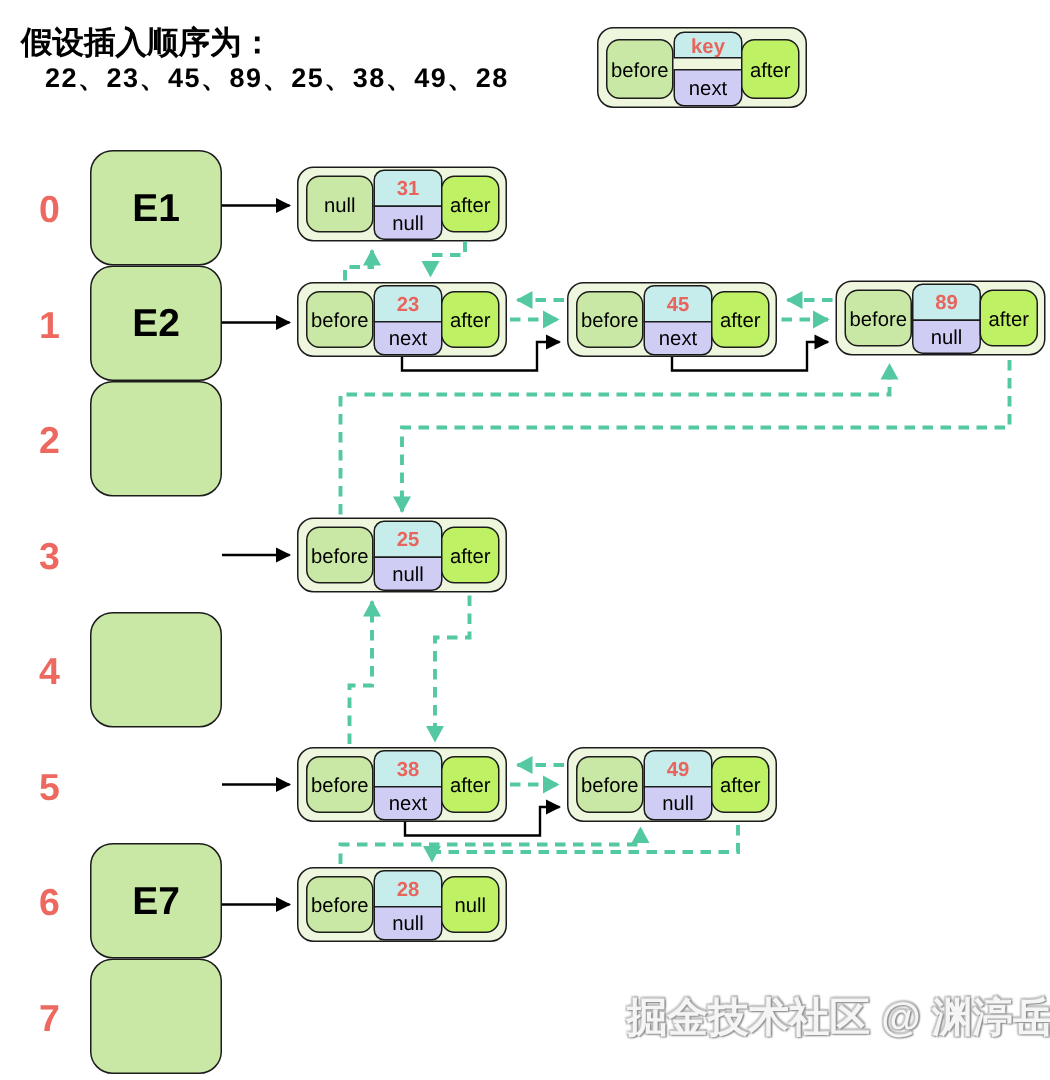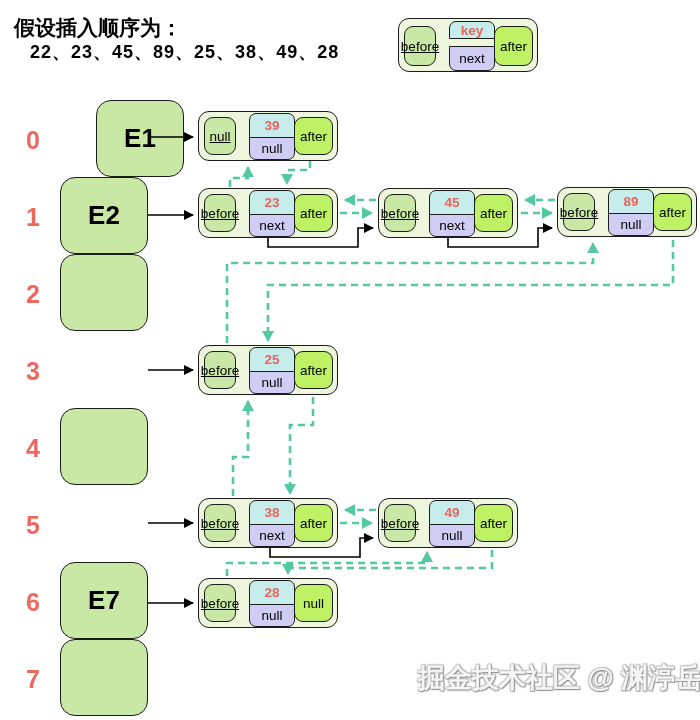--- a/index.html
+++ b/index.html
@@ -18,21 +18,21 @@
   }
   .node{
     position:absolute;width:140px;height:50px;background:#eef7de;
     border:1.6px solid #1c1c1c;border-radius:11px;box-sizing:border-box;
   }
   .cell{
     position:absolute;border:1.4px solid #1c1c1c;box-sizing:border-box;
     display:flex;align-items:center;justify-content:center;
     font-size:13.5px;color:#000;
   }
-  .cell.left{left:5px;top:5px;width:32px;height:38px;background:#c9e8a5;border-radius:9px;text-decoration:underline;}
+  .cell.left{left:5px;top:5px;width:45px;height:38px;background:#c9e8a5;border-radius:9px;}
   .cell.keyc{left:50px;top:1px;width:46px;height:25px;background:#c6edeb;border-radius:7px 7px 0 0;color:#e8655e;font-weight:bold;}
   .cell.nextc{left:50px;top:25px;width:46px;height:23px;background:#cfcdf4;border-radius:0 0 7px 7px;}
   .cell.right{left:95px;top:5px;width:39px;height:38px;background:#bef264;border-radius:9px;}
   .node.big{height:54px;}
   .node.big .cell.left,.node.big .cell.right{top:7px;height:40px;}
   .node.big .cell.keyc{top:2px;height:18px;}
   .node.big .cell.nextc{top:27px;height:25px;}
   #arrows{position:absolute;left:0;top:0;pointer-events:none;}
   .watermark{
     position:absolute;left:418px;top:660px;font-size:27px;font-weight:bold;
@@ -58,30 +58,30 @@
 
   <div class="idx" style="top:126px;">0</div>
   <div class="idx" style="top:203px;">1</div>
   <div class="idx" style="top:280px;">2</div>
   <div class="idx" style="top:357px;">3</div>
   <div class="idx" style="top:434px;">4</div>
   <div class="idx" style="top:511px;">5</div>
   <div class="idx" style="top:588px;">6</div>
   <div class="idx" style="top:665px;">7</div>
 
-  <div class="bucket" style="top:100px;margin-left:36px;">E1</div>
+  <div class="bucket" style="top:100px;">E1</div>
   <div class="bucket" style="top:177px;">E2</div>
   <div class="bucket" style="top:254px;"></div>
   <div class="bucket" style="top:408px;"></div>
   <div class="bucket" style="top:562px;">E7</div>
   <div class="bucket" style="top:639px;"></div>
 
   <div class="node" style="left:198px;top:111px;">
     <div class="cell left">null</div>
-    <div class="cell keyc">39</div>
+    <div class="cell keyc">31</div>
     <div class="cell nextc">null</div>
     <div class="cell right">after</div>
   </div>
 
   <div class="node" style="left:198px;top:188px;">
     <div class="cell left">before</div>
     <div class="cell keyc">23</div>
     <div class="cell nextc">next</div>
     <div class="cell right">after</div>
   </div>

